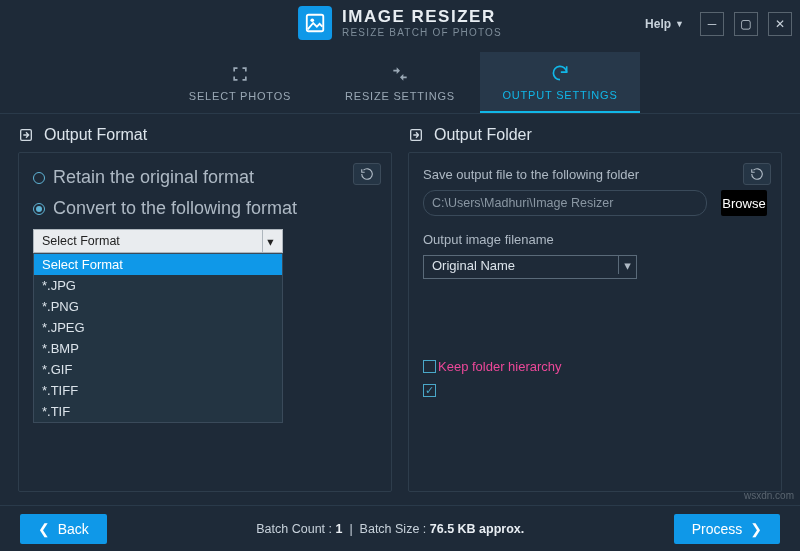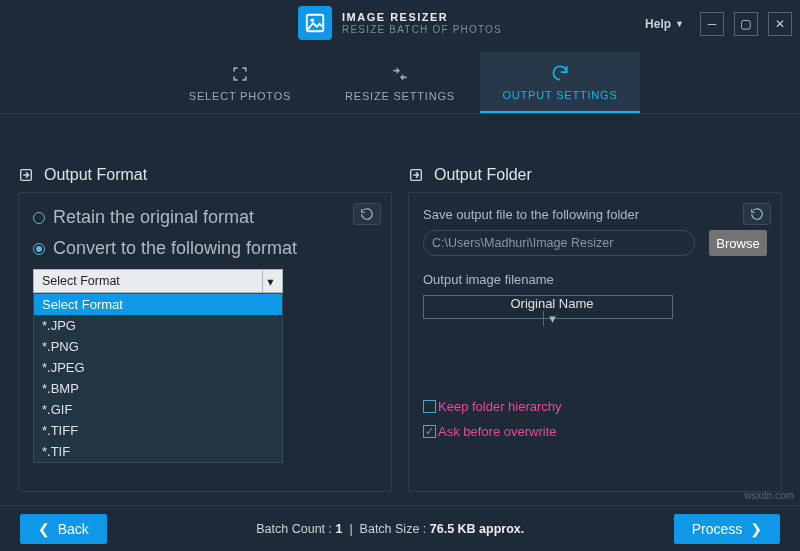--- a/index.html
+++ b/index.html
@@ -30,21 +30,21 @@
       gap: 10px;
     }
     .logo {
       width: 34px; height: 34px;
       background: #0f98e8;
       border-radius: 4px;
       display: flex; align-items: center; justify-content: center;
     }
     .logo svg { width: 22px; height: 22px; }
     .title-text { display: flex; flex-direction: column; line-height: 1.1; }
-    .title-main { color: #e8edf2; font-size: 11px; font-weight: 600; letter-spacing: 1.5px; }
+    .title-main { color: #e8edf2; font-size: 17px; font-weight: 600; letter-spacing: 1.5px; }
     .title-sub { color: #7d8c99; font-size: 10px; letter-spacing: 1.2px; }
     .titlebar-right { margin-left: auto; display: flex; align-items: center; gap: 6px; }
     .help-link { color: #c8d2db; font-size: 12px; padding: 4px 6px; display: flex; align-items: center; gap: 4px; cursor: pointer; font-weight: bold; }
     .win-btn { width: 24px; height: 24px; border: 1px solid #58646f; display:flex; align-items:center; justify-content:center; font-size:12px; color:#c8d2db; cursor:pointer; margin-left:4px; }
     
     .tabs {
       display: flex;
       justify-content: center;
       height: 62px;
       border-bottom: 1px solid #2a3a4a;
@@ -70,21 +70,20 @@
       display: flex;
       padding: 12px 18px 0 18px;
       gap: 16px;
       height: 378px;
     }
     .panel { flex: 1; display: flex; flex-direction: column; }
     .panel-header {
       display: flex; align-items: center; gap: 10px;
       font-size: 16px; color: #dce4eb;
       padding-bottom: 8px;
-      margin-top: 40px;
     }
     .panel-body {
       border: 1px solid #2e3d4c;
       border-radius: 2px;
       padding: 14px 14px;
       flex: 1;
       position: relative;
     }
     .reset-btn {
       position: absolute;
@@ -122,32 +121,31 @@
     .dropdown .opt.hl { background: #0f98e8; color: #fff; }
     
     .field-label { font-size: 13px; color:#aeb9c4; margin-bottom: 8px; }
     .path-row { display:flex; gap: 14px; align-items:center; margin-bottom: 16px; }
     .path-input {
       flex:1; height: 26px; background: transparent;
       border: 1px solid #3a4a5a; border-radius: 12px;
       color:#8a97a3; padding: 7px 8px; font-size: 12.5px;
     }
     .browse-btn {
-      width: 58px; height: 26px;
-      background: #737373; color:#fff;
+      width: 46px; height: 26px;
+      background: #000000; color:#fff;
       display:flex; align-items:center; justify-content:center;
       font-size: 13px; cursor:pointer; border-radius:2px;
     }
     .select2 {
-      width: 250px; height: 24px;
+      width: 214px; height: 24px;
       border: 1px solid #5a6a79;
       display:flex; align-items:center; justify-content:space-between;
       padding: 0 0 4px 8px; color:#dbe3ea; font-size:13px;
       cursor:pointer;
-      flex-direction:column;
     }
     .select2 .arrow { width:18px; height:100%; border-left:1px solid #5a6a79; display:flex; align-items:center; justify-content:center; color:#aeb9c4; }
     .check-row { display:flex; align-items:center; gap:2px; font-size:13px; color:#ec4899; margin-top:10px; cursor:pointer; }
     .checkbox { width:13px; height:13px; border:1.5px solid #4aa8c9; display:inline-flex; align-items:center; justify-content:center; }
     .checkbox.checked::after { content:"✓"; color:#4aa8c9; font-size:11px; line-height:1; }
     .spacer-below { height: 70px; }
     
     .footer {
       position:absolute; left:0; right:0; bottom:0;
       height: 46px;
@@ -287,21 +285,20 @@
         <span class="arrow">▾</span>
       </div>
 
       <div class="spacer-below"></div>
       <div class="check-row">
         <span class="checkbox"></span>
         <span>Keep folder hierarchy</span>
       </div>
       <div class="check-row">
         <span class="checkbox checked"></span>
-        <span>Ask before overwrite</span>
       </div>
     </div>
   </div>
 </div>
 
 <div class="footer">
   <div class="btn-primary">
     <span>❮</span>
     <span>Back</span>
   </div>

